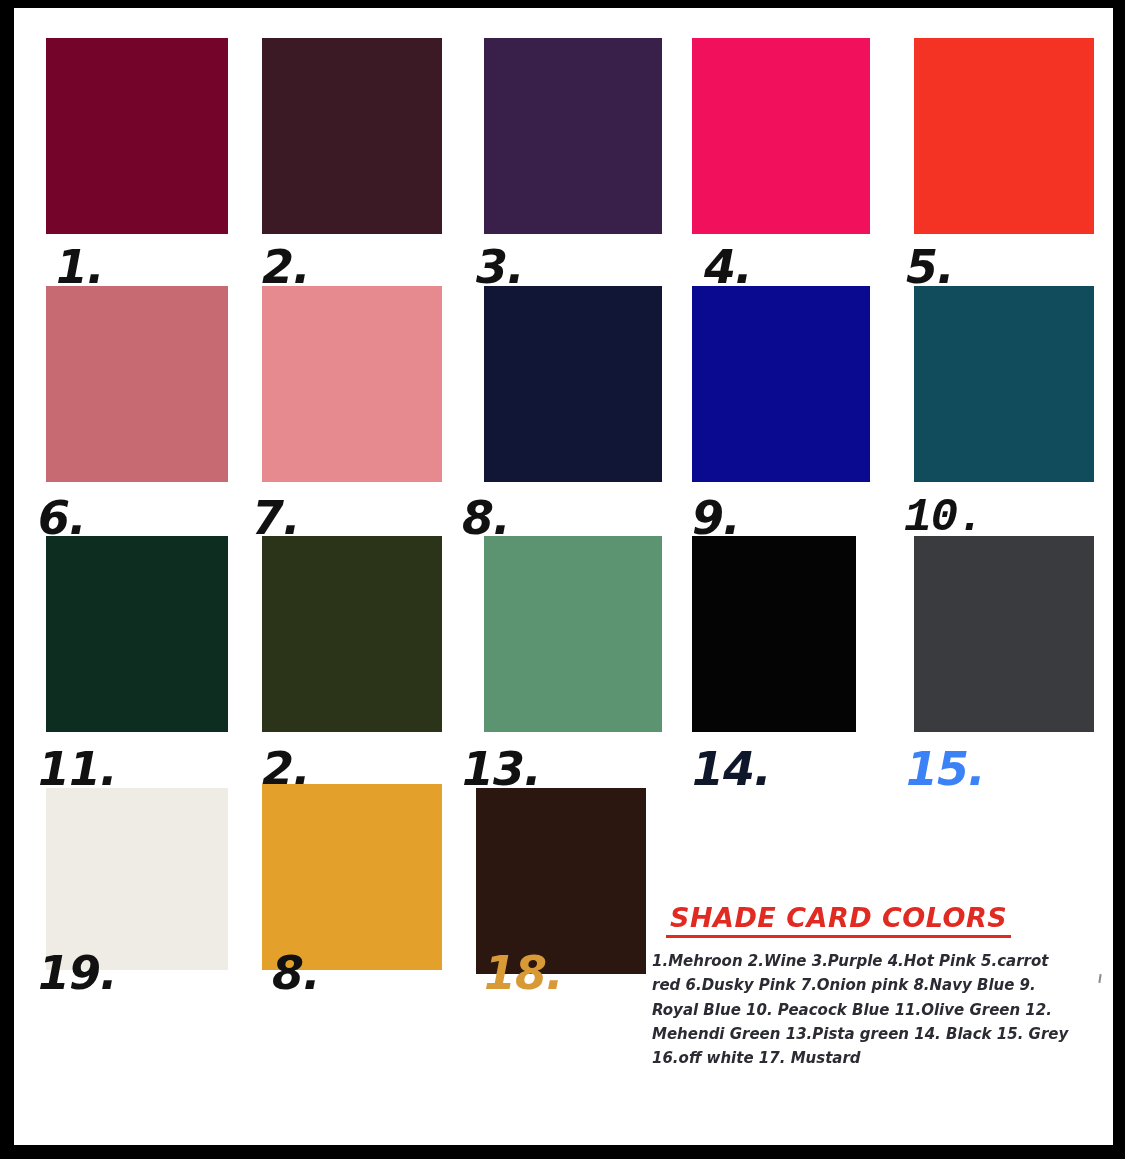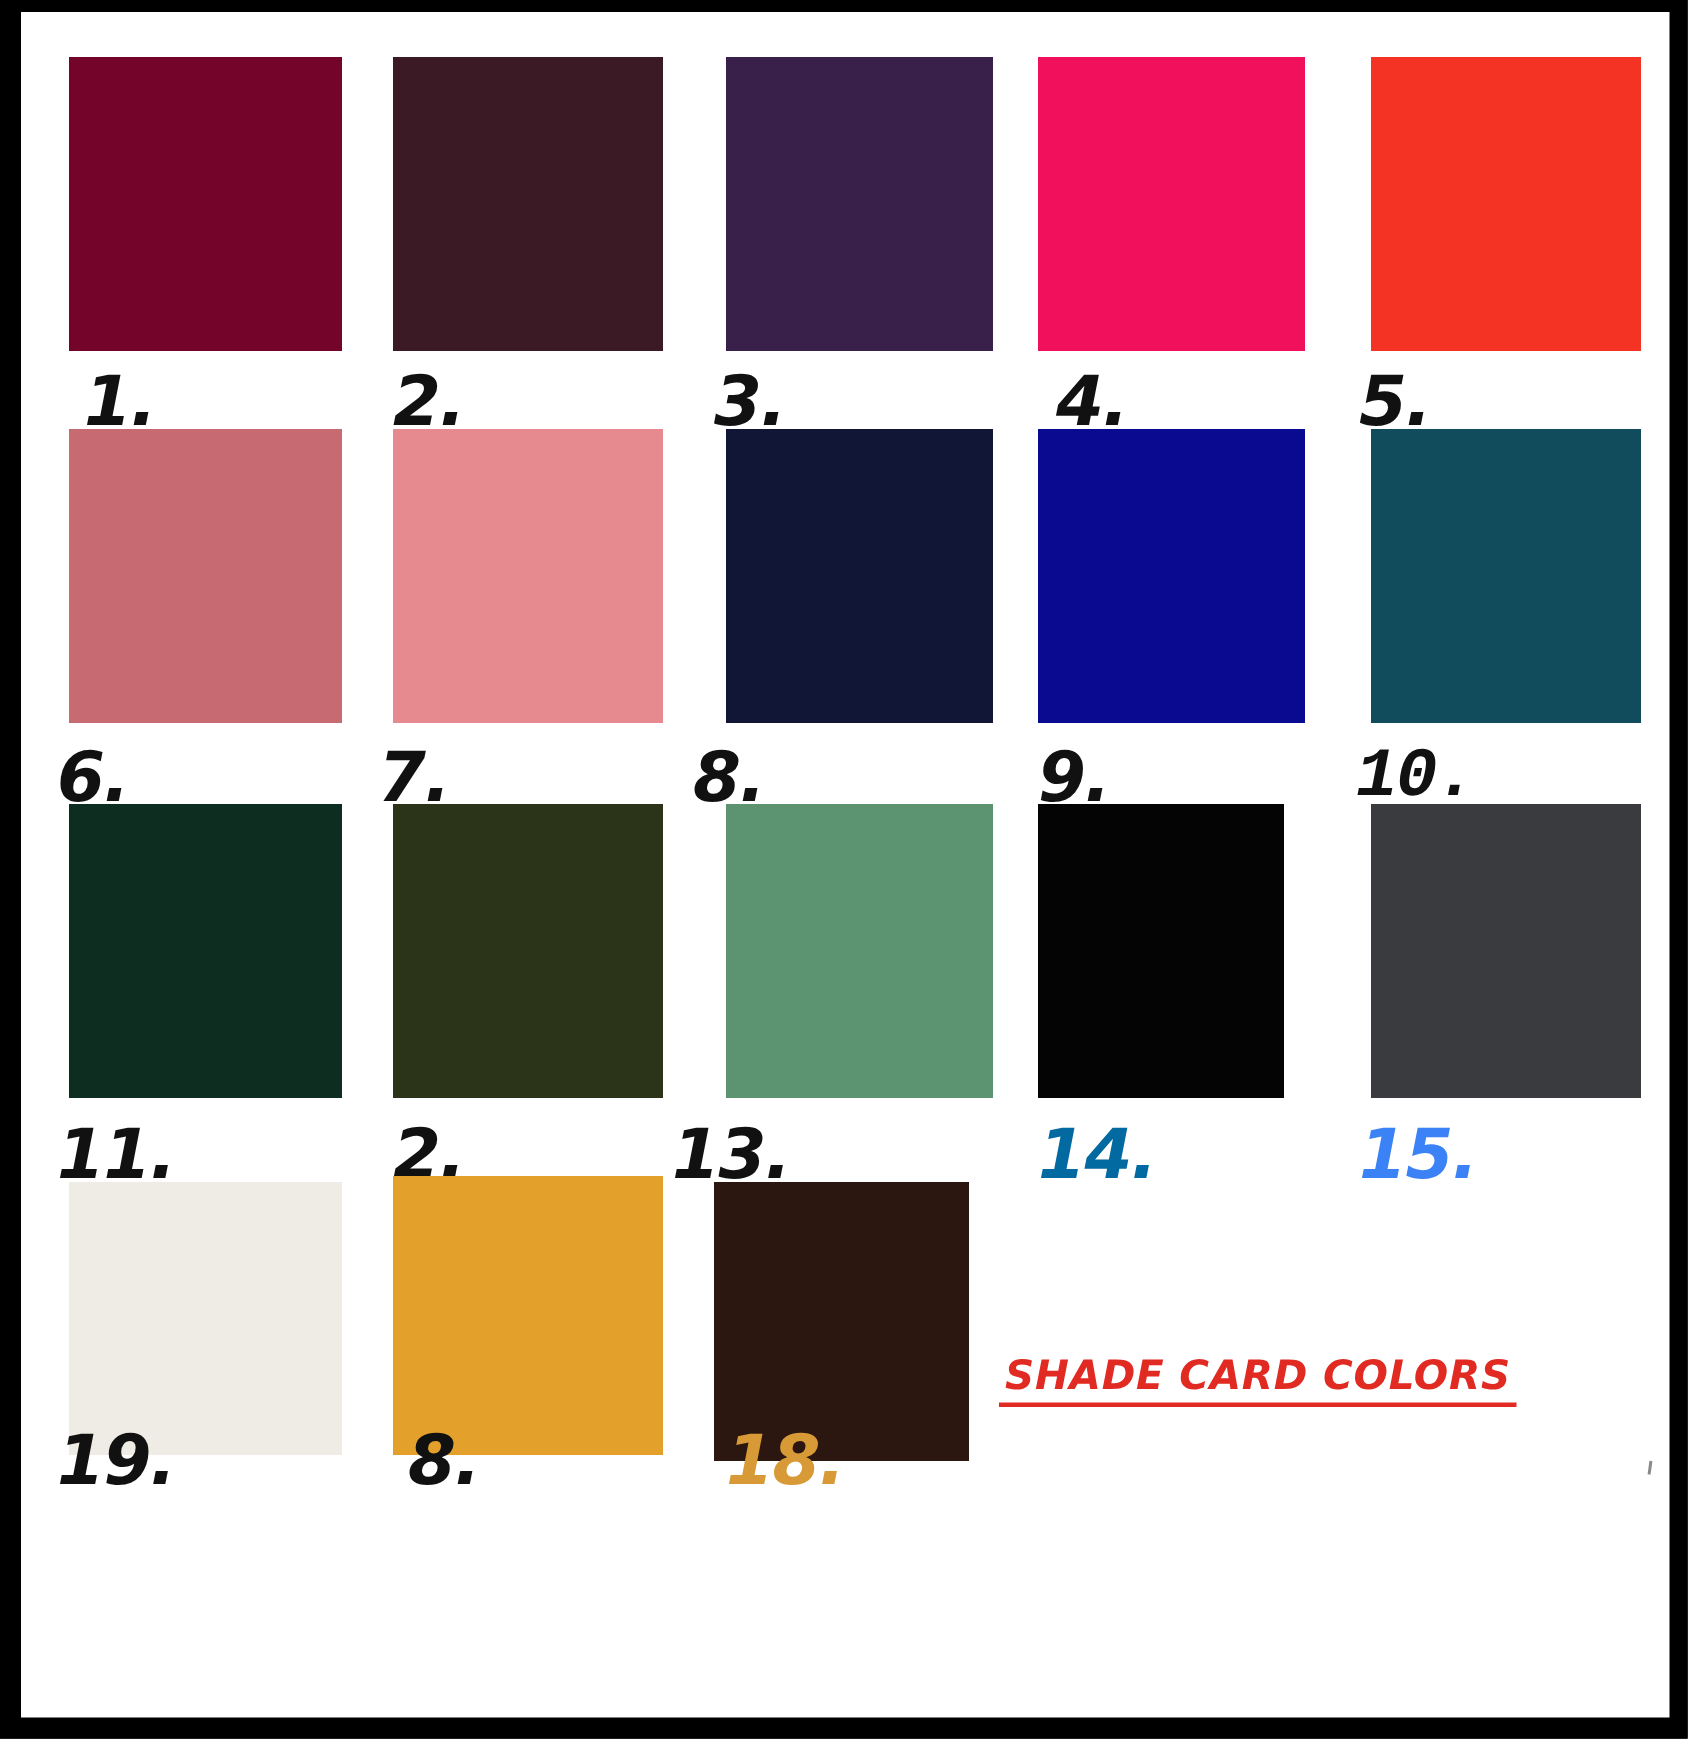--- a/index.html
+++ b/index.html
@@ -162,25 +162,25 @@
         <div class="swatch-cell" style="left: 0px; top: 0px;">
           <div class="swatch-chip" style="left: 32px; top: 528px; width: 182px; height: 196px; background: rgb(13, 45, 32);"></div>
           <div class="swatch-label" style="left: 24px; top: 738px; color: rgb(17, 17, 17);">11.</div>
         </div>
         <div class="swatch-cell" style="left: 0px; top: 0px;">
           <div class="swatch-chip" style="left: 248px; top: 528px; width: 180px; height: 196px; background: rgb(43, 51, 24);"></div>
           <div class="swatch-label" style="left: 248px; top: 738px; color: rgb(17, 17, 17);">2.</div>
         </div>
         <div class="swatch-cell" style="left: 0px; top: 0px;">
           <div class="swatch-chip" style="left: 470px; top: 528px; width: 178px; height: 196px; background: rgb(92, 148, 114);"></div>
-          <div class="swatch-label" style="left: 434px; top: 738px; color: rgb(17, 17, 17);">13.</div>
+          <div class="swatch-label" style="left: 448px; top: 738px; color: rgb(17, 17, 17);">13.</div>
         </div>
         <div class="swatch-cell" style="left: 0px; top: 0px;">
           <div class="swatch-chip" style="left: 678px; top: 528px; width: 164px; height: 196px; background: rgb(4, 4, 4);"></div>
-          <div class="swatch-label" style="left: 678px; top: 738px; color: #0369a1;">14.</div>
+          <div class="swatch-label" style="left: 678px; top: 738px; color: #0f172a;">14.</div>
         </div>
         <div class="swatch-cell" style="left: 0px; top: 0px;">
           <div class="swatch-chip" style="left: 900px; top: 528px; width: 180px; height: 196px; background: rgb(58, 59, 62);"></div>
           <div class="swatch-label" style="left: 892px; top: 738px; color: #3b82f6;">15.</div>
         </div>
         <div class="swatch-cell" style="left: 0px; top: 0px;">
           <div class="swatch-chip" style="left: 32px; top: 780px; width: 182px; height: 182px; background: rgb(238, 236, 228);"></div>
           <div class="swatch-label" style="left: 24px; top: 942px; color: rgb(17, 17, 17);">19.</div>
         </div>
         <div class="swatch-cell" style="left: 0px; top: 0px;">
@@ -188,18 +188,19 @@
           <div class="swatch-label" style="left: 258px; top: 942px; color: rgb(17, 17, 17);">8.</div>
         </div>
         <div class="swatch-cell" style="left: 0px; top: 0px;">
           <div class="swatch-chip" style="left: 462px; top: 780px; width: 170px; height: 186px; background: rgb(43, 23, 16);"></div>
           <div class="swatch-label gold" style="left: 470px; top: 942px; color: rgb(215, 154, 54); text-align: right;">18.</div>
         </div>
       </div>
 
     <div id="legend">
       <div id="legend-title">SHADE CARD COLORS </div>
+      <div id="legend-body">1.Mehroon 2.Wine 3.Purple 4.Hot Pink 5.carrot red 6.Dusky Pink 7.Onion pink 8.Navy Blue 9. Royal Blue 10. Peacock Blue 11.Olive Green 12. Mehendi Green 13.Pista green 14. Black 15. Grey 16.off white 17. Mustard</div>
     </div>
 
     <div id="legend-tick"></div>
 
   </div>
 </div>
 
 </body></html>

